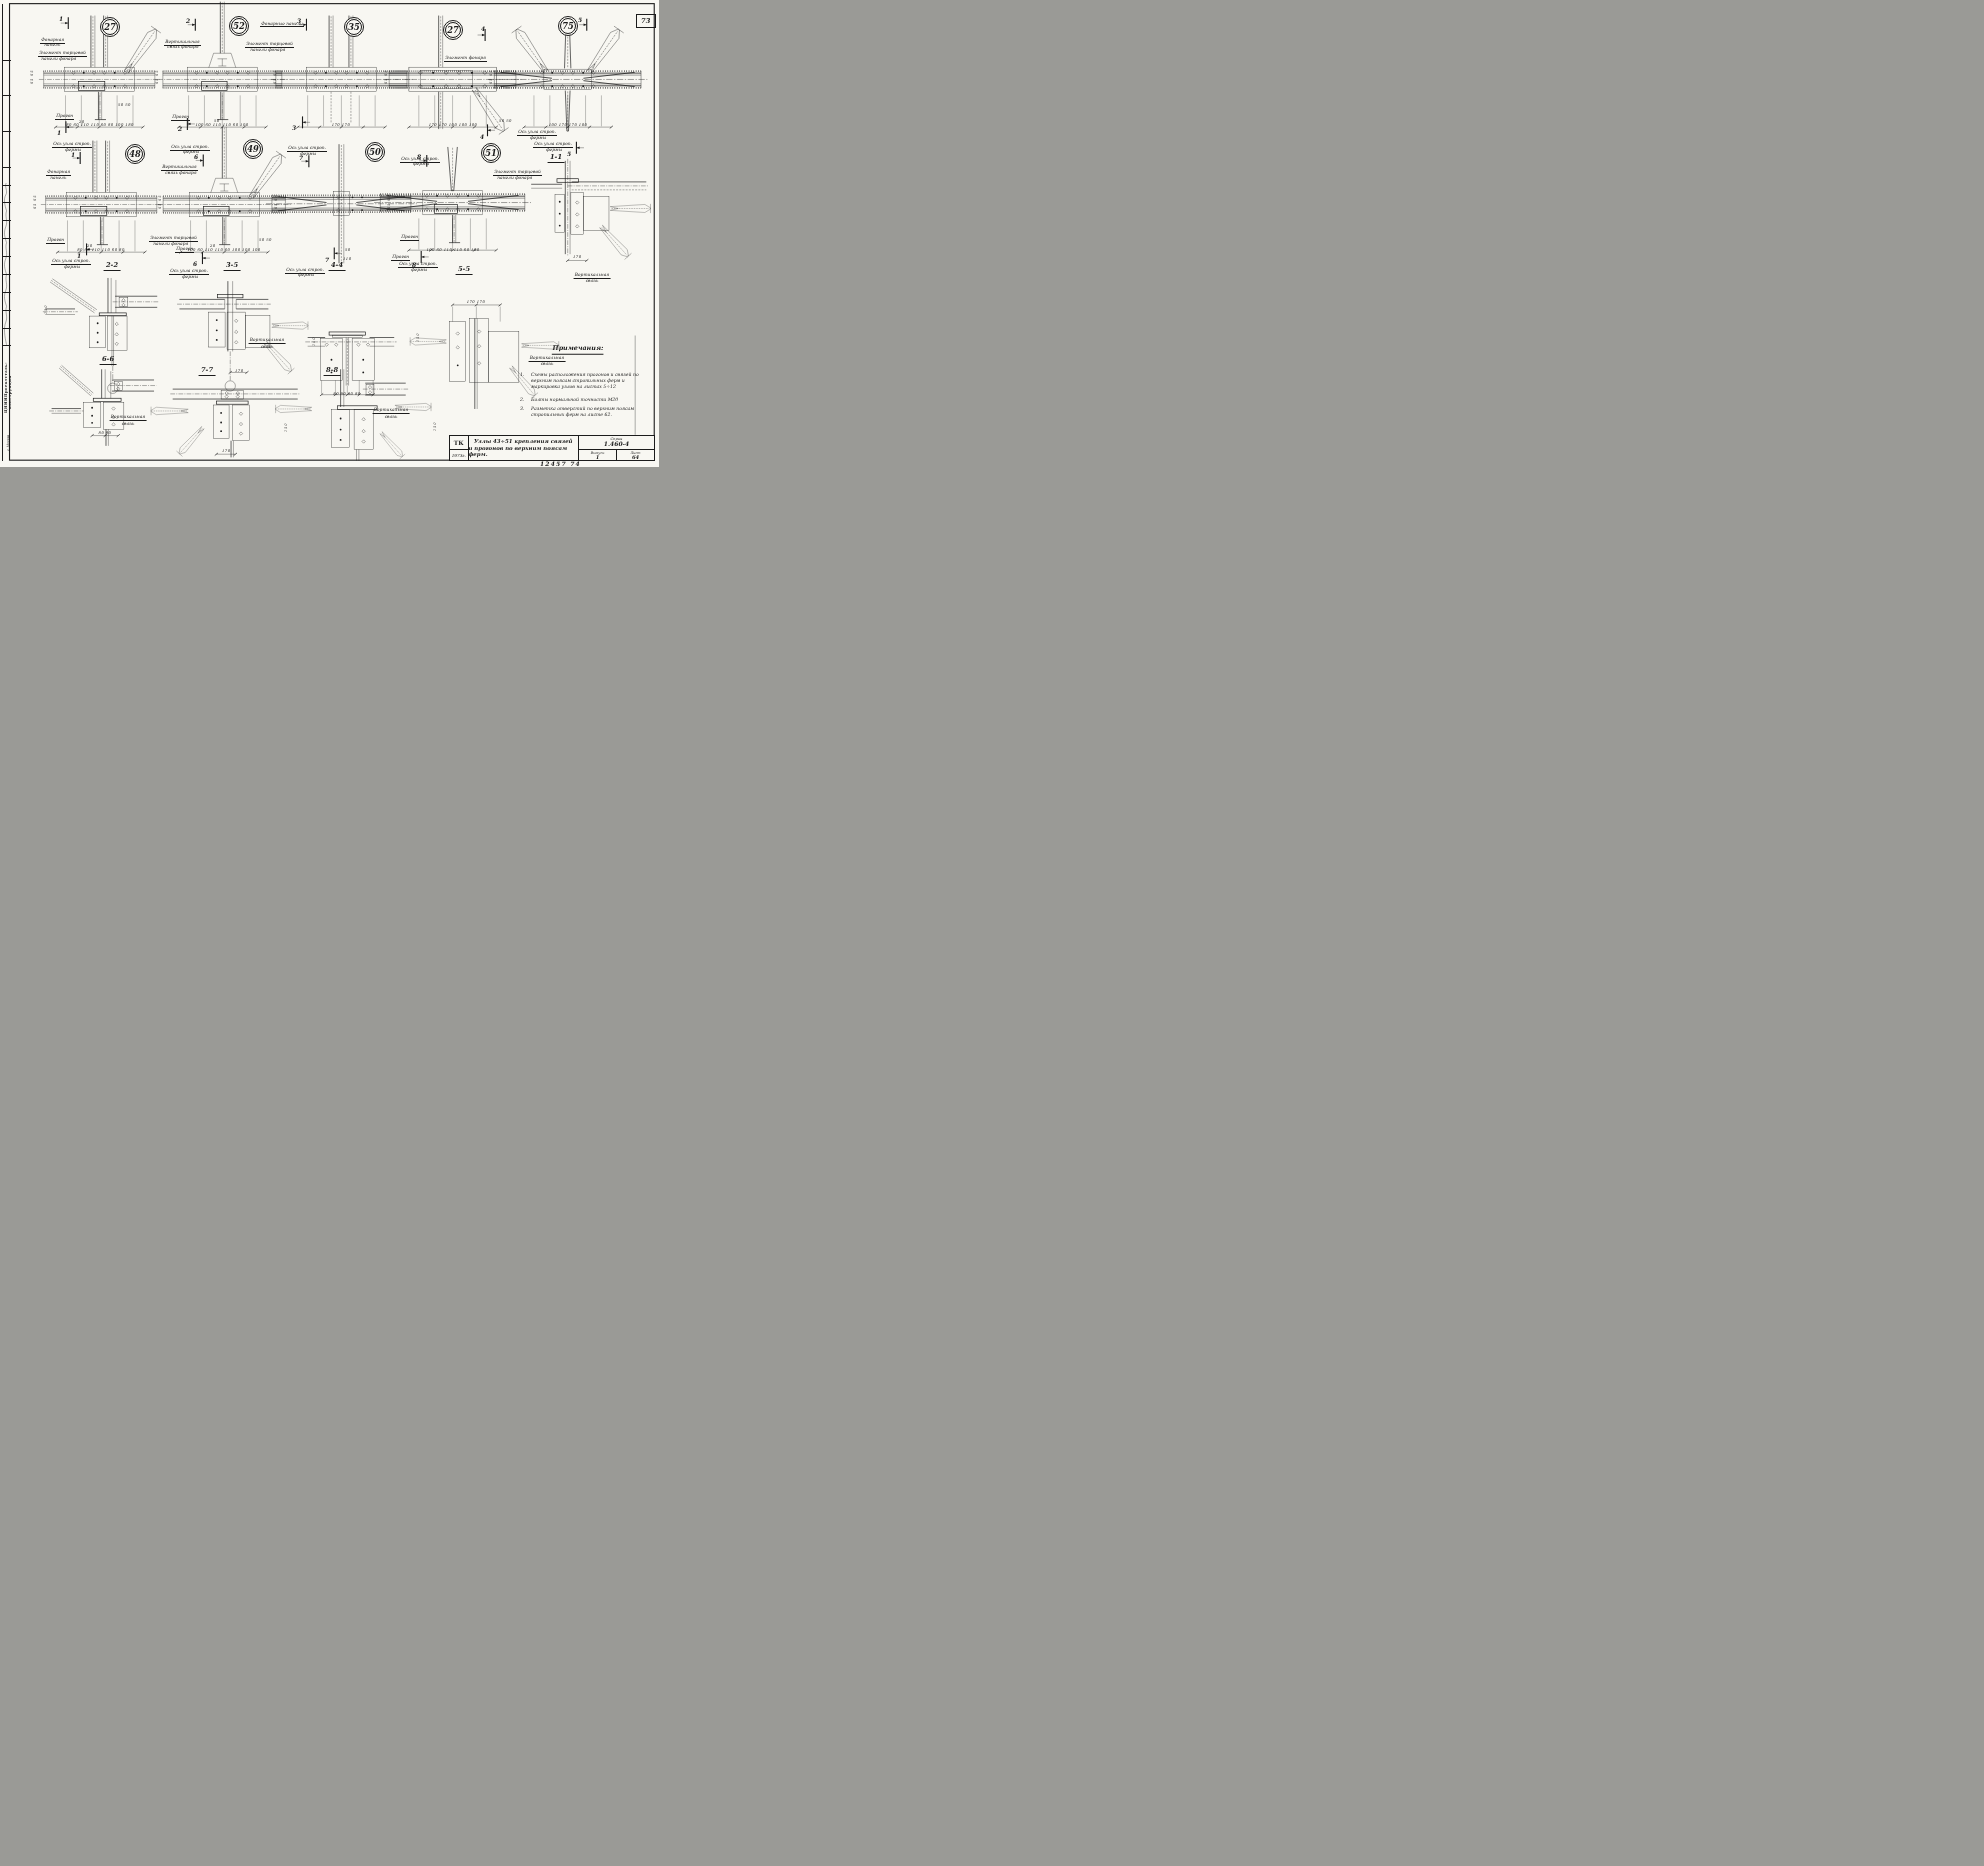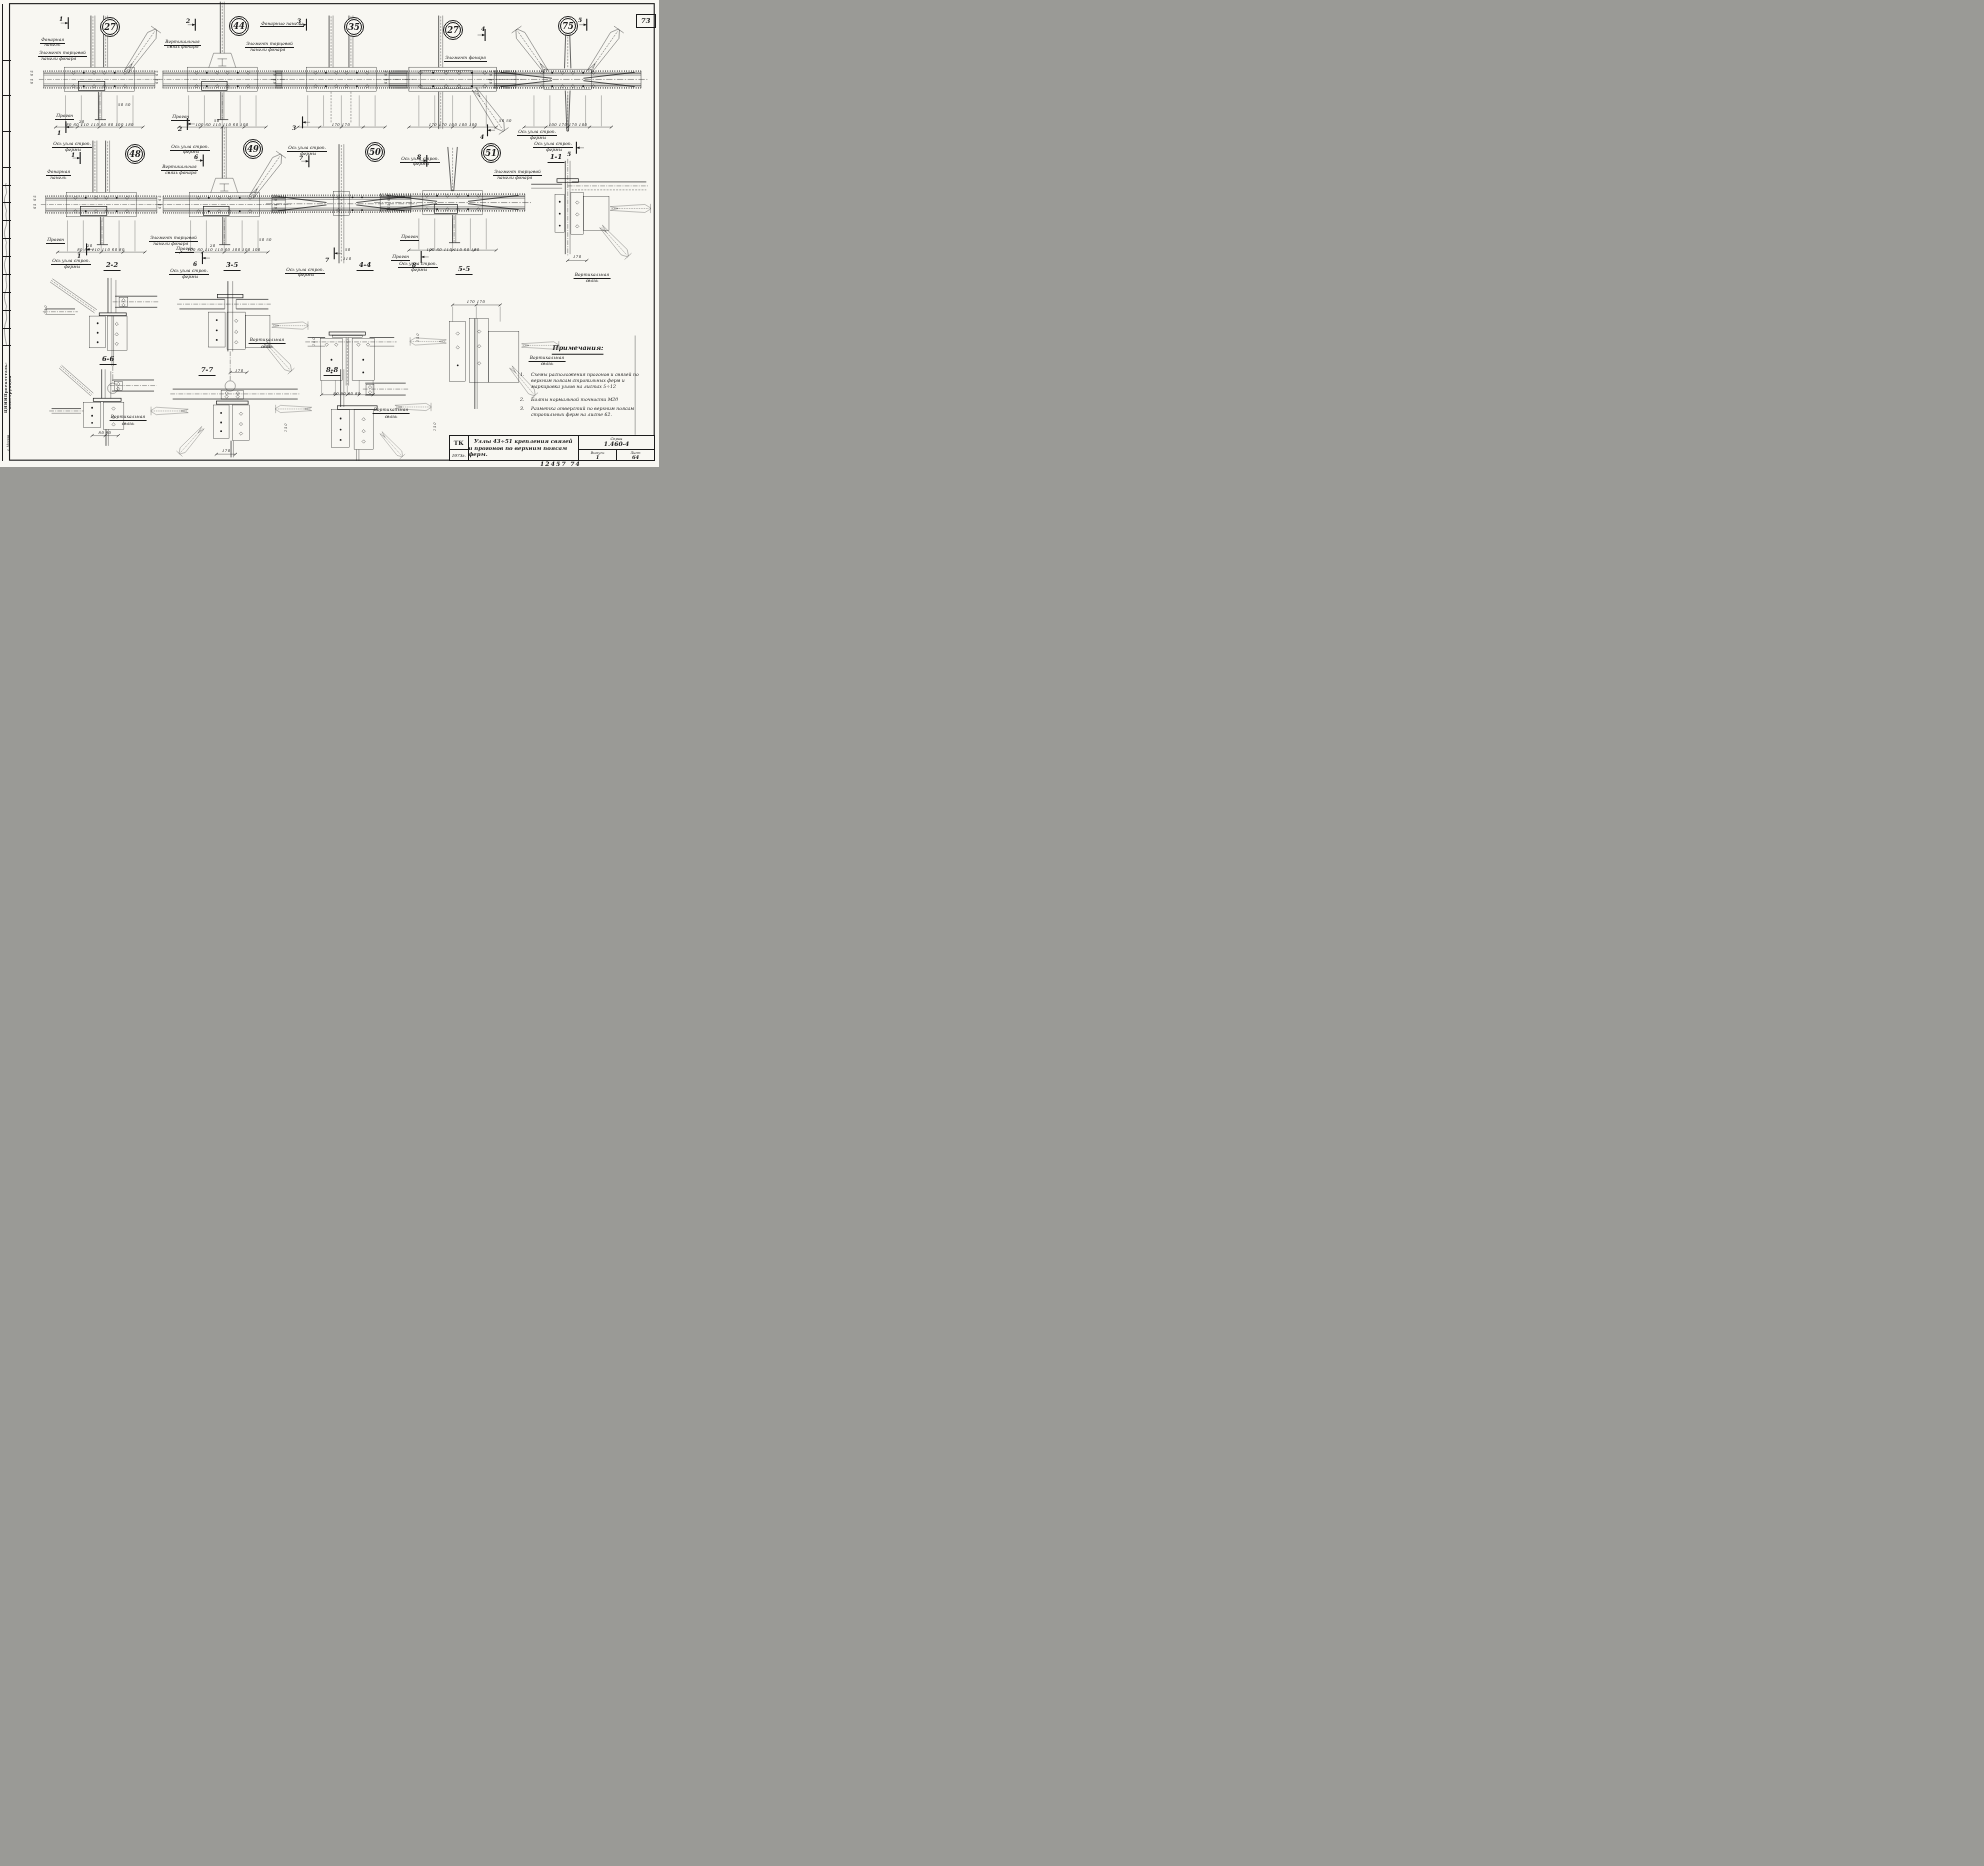--- a/index.html
+++ b/index.html
@@ -529,21 +529,21 @@
   </div>
 
   <svg class="sq" width="6.4" height="167" style="left:2.8px;top:181px" viewBox="0 0 16 420">
     <path class="t" d="M8 5 C3 15 13 25 7 35 S4 60 9 75 C4 90 13 100 7 115 S4 140 9 155 C4 170 13 180 7 195 S4 220 9 235 C4 250 13 260 7 275 S4 300 9 315 C4 330 13 340 7 355 S4 390 9 412"></path>
   </svg>
   <div class="orgtxt" style="left:3.2px;top:413px">ЦНИИПроектсталь-</div>
   <div class="orgtxt" style="left:7.1px;top:409px">конструкция</div>
   <div class="orgcity" style="left:5.6px;top:451px">г. Москва</div>
 
   <div class="badge" style="left:100px;top:17px">27</div>
-  <div class="badge" style="left:229px;top:16.3px">44</div>
+  <div class="badge" style="left:229px;top:16.3px">52</div>
   <div class="badge" style="left:344px;top:17px">35</div>
   <div class="badge" style="left:443px;top:20px">27</div>
   <div class="badge" style="left:558px;top:16.3px">75</div>
   <div class="badge" style="left:125px;top:144px">48</div>
   <div class="badge" style="left:243px;top:139px">49</div>
   <div class="badge" style="left:365px;top:142px">50</div>
   <div class="badge" style="left:481px;top:143px">51</div>
 
   <div class="ov fn" style="left:59px;top:15px">1</div>
   <div class="ov fn" style="left:57px;top:129px">1</div>
@@ -664,21 +664,21 @@
   <div class="ov dim cx" style="left:476px;top:299px">170 170</div>
   <div class="ov dimv" style="left:416px;top:342px">150</div>
   <div class="ov dim cx" style="left:105px;top:430px">80 90</div>
   <div class="ov dim" style="left:222px;top:448px">170</div>
   <div class="ov dimv" style="left:284px;top:432px">150</div>
   <div class="ov dimv" style="left:433px;top:431px">150</div>
 
   <div class="ov st cx" style="left:556px;top:153px"><span class="u2">1-1</span></div>
   <div class="ov st cx" style="left:112px;top:261px"><span class="u2">2-2</span></div>
   <div class="ov st cx" style="left:232px;top:261px"><span class="u2">3-5</span></div>
-  <div class="ov st cx" style="left:365px;top:261px"><span class="u2">4-4</span></div>
+  <div class="ov st cx" style="left:337px;top:261px"><span class="u2">4-4</span></div>
   <div class="ov st cx" style="left:464px;top:265px"><span class="u2">5-5</span></div>
   <div class="ov st cx" style="left:108px;top:355px"><span class="u2">6-6</span></div>
   <div class="ov st cx" style="left:207px;top:366px"><span class="u2">7-7</span></div>
   <div class="ov st cx" style="left:332px;top:366px"><span class="u2">8-8</span></div>
 
   <div class="ov notes-head cx" style="left:578px;top:344px">Примечания:</div>
   <div class="note-item" style="left:531px;top:372px">
     <span class="note-num">1.</span>
     <span>Схемы расположения прогонов и связей по верхним поясам стропильных ферм и маркировка узлов на листах 5÷12</span>
   </div>

